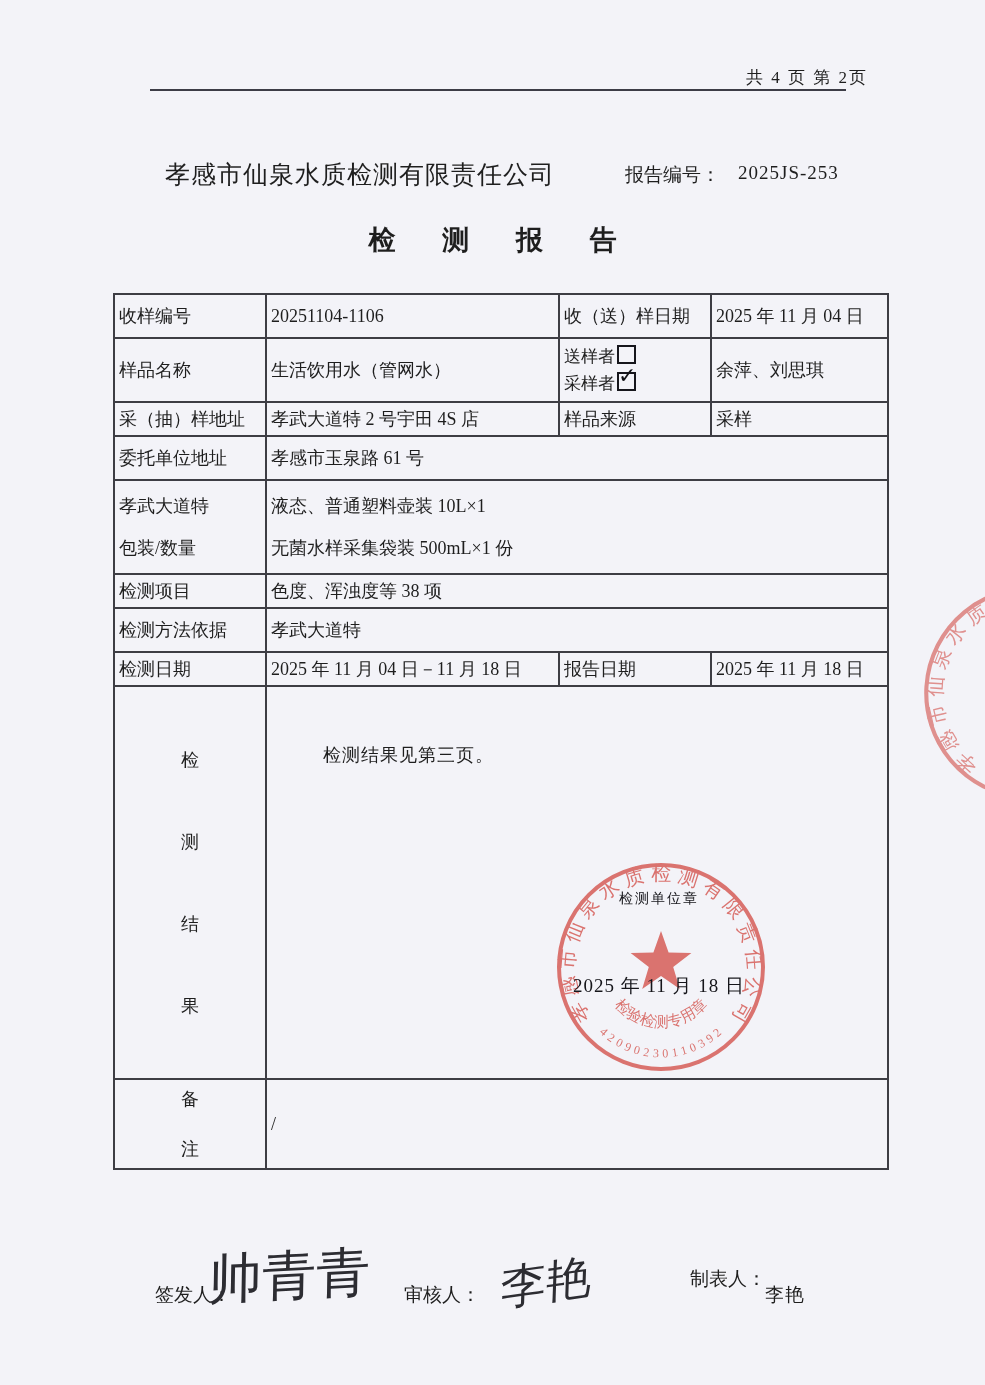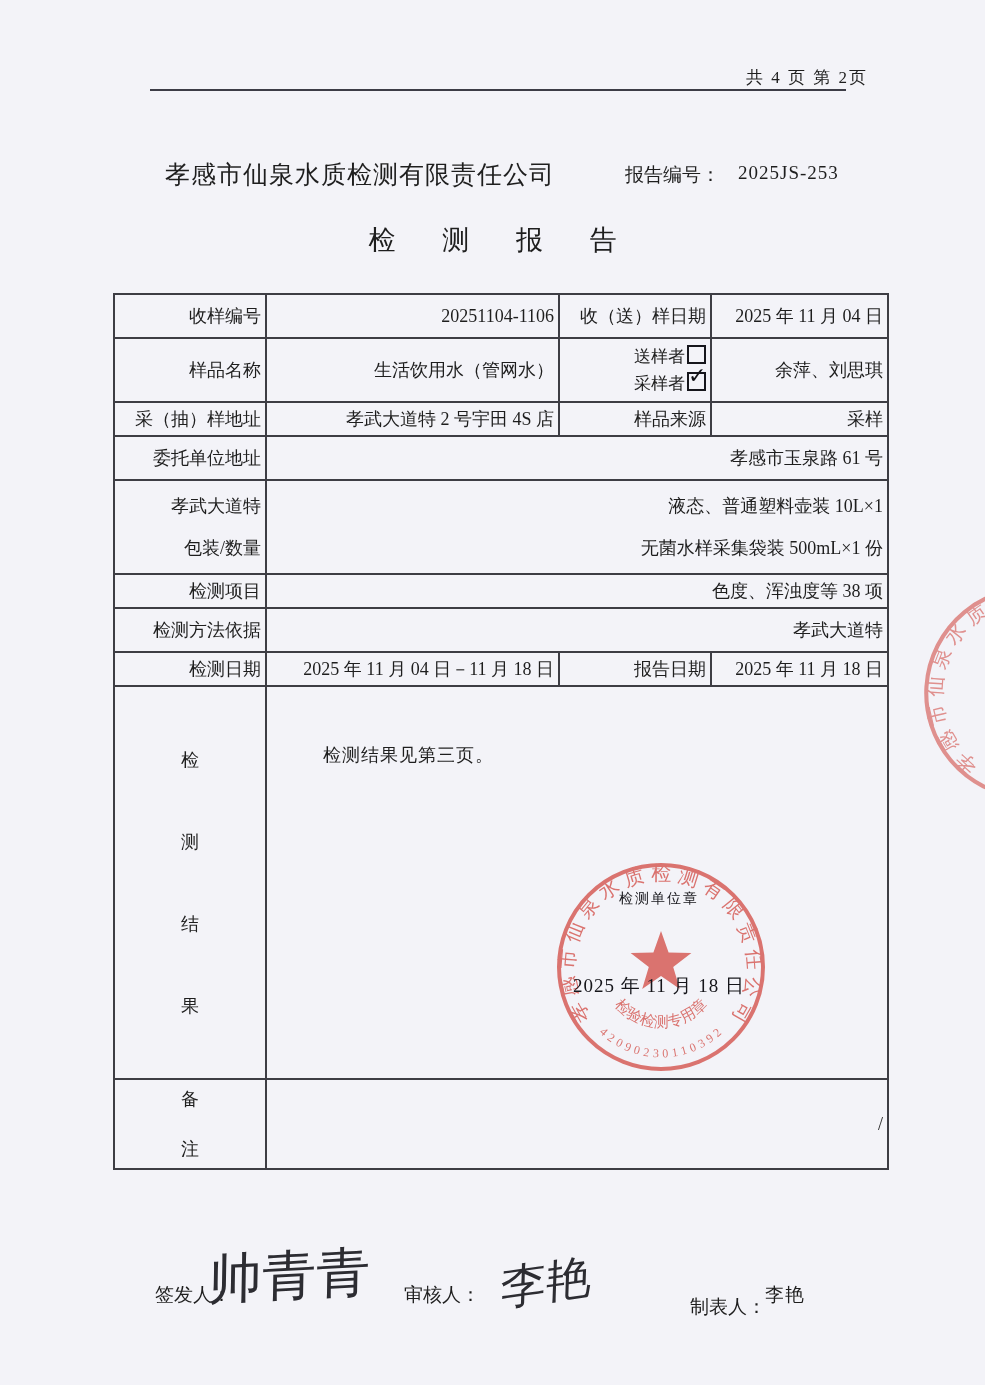--- a/index.html
+++ b/index.html
@@ -20,32 +20,32 @@
     position:absolute;top:89px;left:150px;width:696px;height:2px;background:#3c3c46;
   }
   .company-row{position:absolute;top:158px;left:0;width:100%;height:30px;}
   .company-name{
     position:absolute;left:165px;top:0;font-size:25px;letter-spacing:1px;white-space:nowrap;
   }
   .report-no-label{position:absolute;left:625px;top:4px;font-size:19px;white-space:nowrap;}
   .report-no{position:absolute;left:738px;top:4px;font-size:19px;letter-spacing:1px;white-space:nowrap;}
   .doc-title{
     position:absolute;top:222px;left:0;width:100%;text-align:center;
-    font-size:27px;font-weight:normal;letter-spacing:20px;text-indent:20px;
+    font-size:27px;font-weight:bold;letter-spacing:20px;text-indent:20px;
   }
 
   
   table.report{
     position:absolute;left:113px;top:293px;width:774px;
     border-collapse:collapse;table-layout:fixed;
     font-size:18px;
   }
   table.report td{
     border:2px solid #3d3d44;
-    text-align:right;vertical-align:middle;
+    text-align:left;vertical-align:middle;
     padding:4px 4px;overflow:visible;
   }
   .h44{height:44px}.h53{height:53px}.h43{height:26px}.h86{height:86px}
   .h393{height:393px}.h90{height:90px}
   .two-line{line-height:42px;}
   .cb-lines{line-height:27px;font-size:17px;}
   .cb{
     display:inline-block;width:15px;height:15px;border:2px solid #16161c;
     vertical-align:-2px;margin-left:2px;position:relative;background:transparent;
   }
@@ -242,17 +242,17 @@
         <textPath href="#arcNum2" startOffset="12" textLength="136">42090230110392</textPath>
       </text>
     </svg>
   </div>
 
   <div class="sig-area">
     <span class="sig-label" style="left:155px;top:44px;">签发人：</span>
     <span class="sig-hand hand-issuer">帅青青</span>
     <span class="sig-label" style="left:404px;top:44px;">审核人：</span>
     <span class="sig-hand hand-reviewer">李艳</span>
-    <span class="sig-label" style="left:690px;top:56px;">制表人：</span>
+    <span class="sig-label" style="left:690px;top:28px;">制表人：</span>
     <span class="typed-name" style="left:765px;top:44px;">李艳</span>
   </div>
 
 </div>
 
 </body></html>

